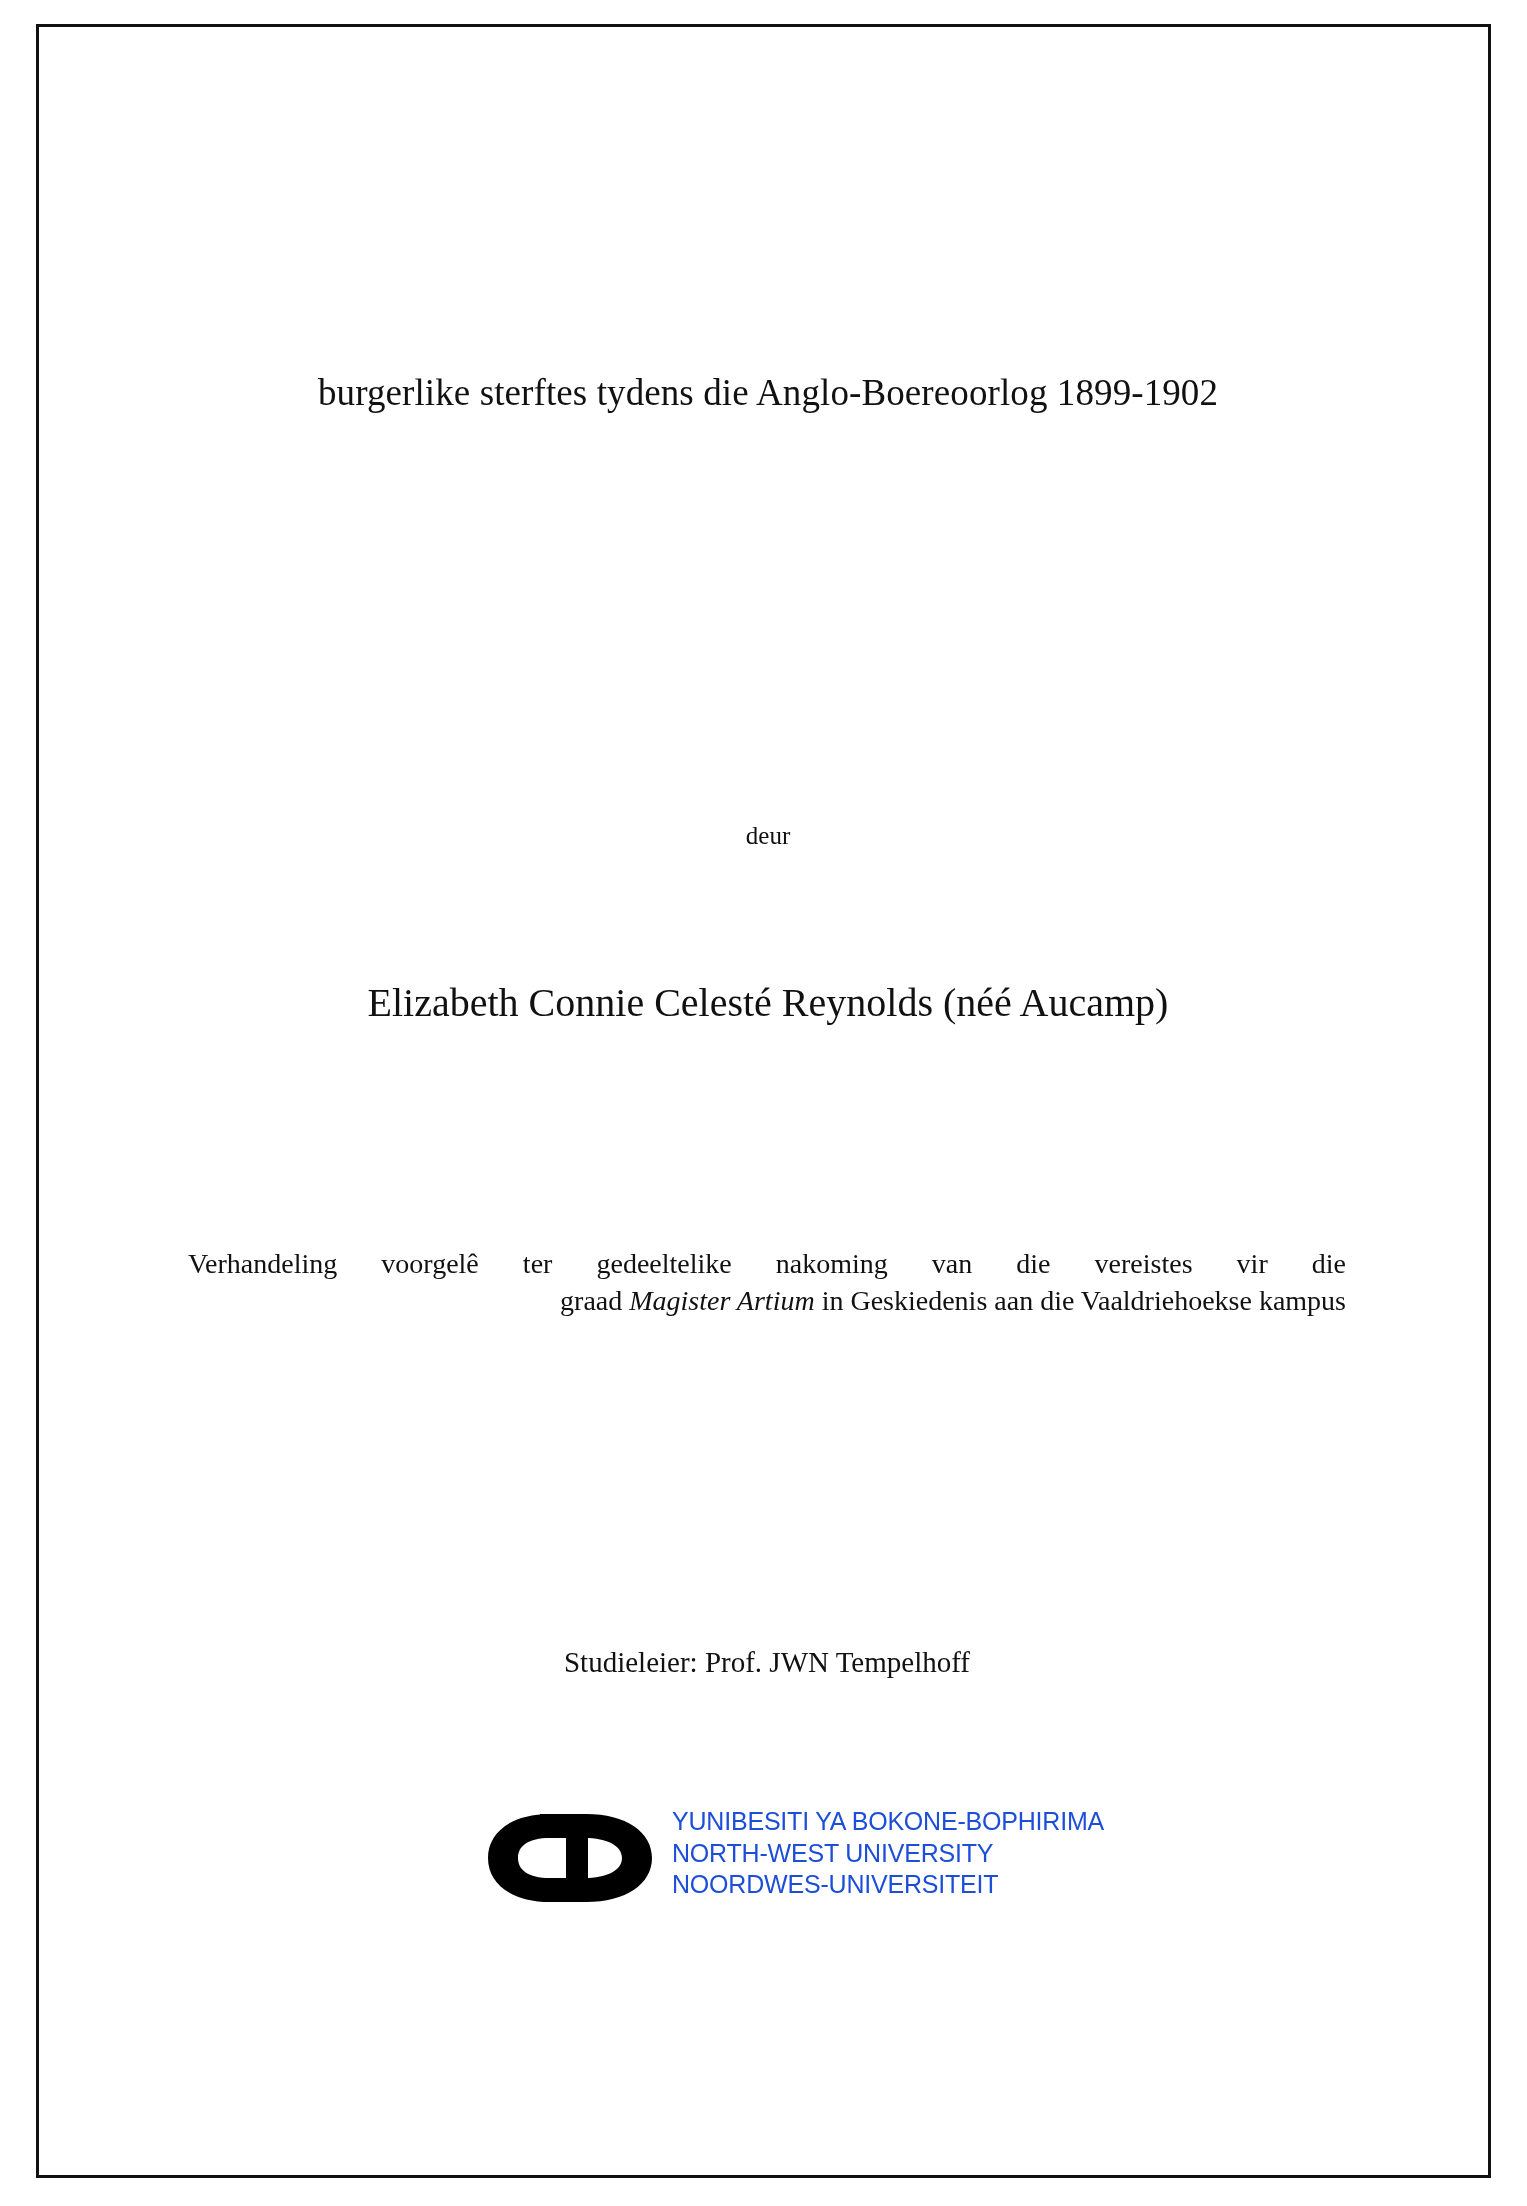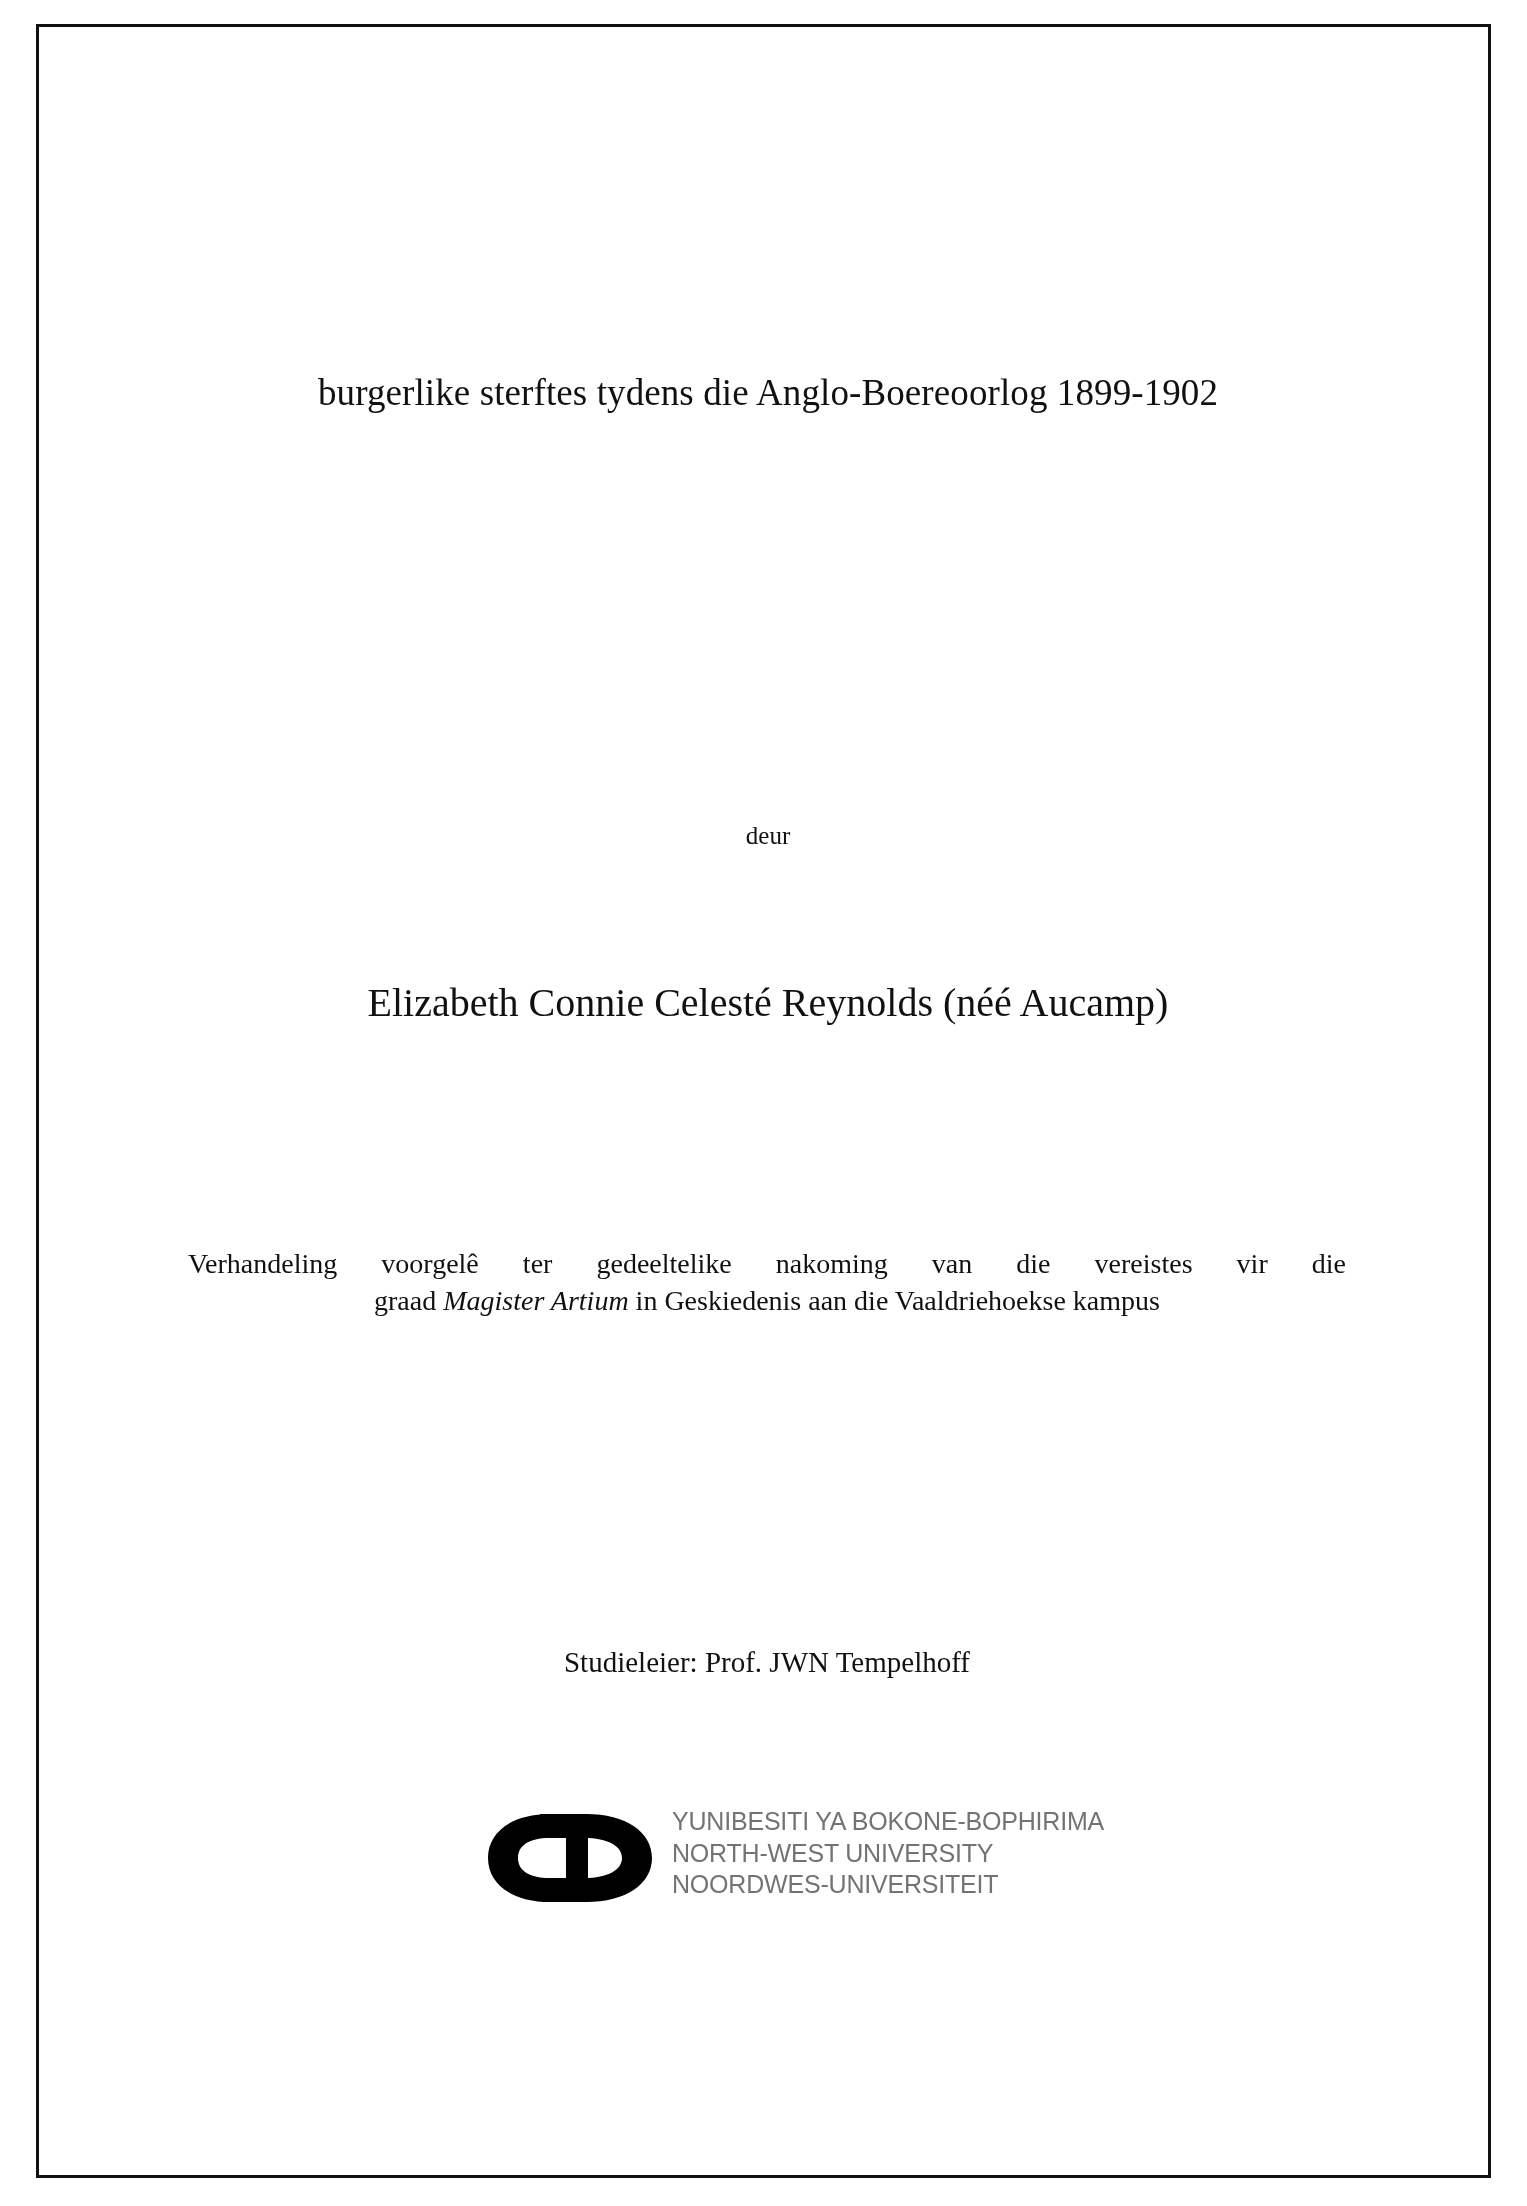--- a/index.html
+++ b/index.html
@@ -84,21 +84,21 @@
     left: 0;
     width: 1158px;
     font-size: 28px;
     line-height: 1.32;
   }
   .statement .just {
     text-align: justify;
     text-align-last: justify;
   }
   .statement .plain {
-    text-align: center;
+    text-align: right;
   }
   .statement i {
     font-style: italic;
   }
 
   .supervisor {
     position: absolute;
     top: 1620px;
     left: 0;
     width: 1158px;
@@ -123,21 +123,21 @@
     height: 108px;
   }
   .logo-text {
     position: absolute;
     left: 192px;
     top: 6px;
     font-family: "Liberation Sans", sans-serif;
     font-size: 25px;
     line-height: 1.26;
     letter-spacing: -0.2px;
-    color: #737373;
+    color: #1d4ed8;
     white-space: nowrap;
   }
 </style>
 </head>
 <body>
 
 <div class="scan-page">
   <div class="page-border"></div>
 
   <div class="content">

